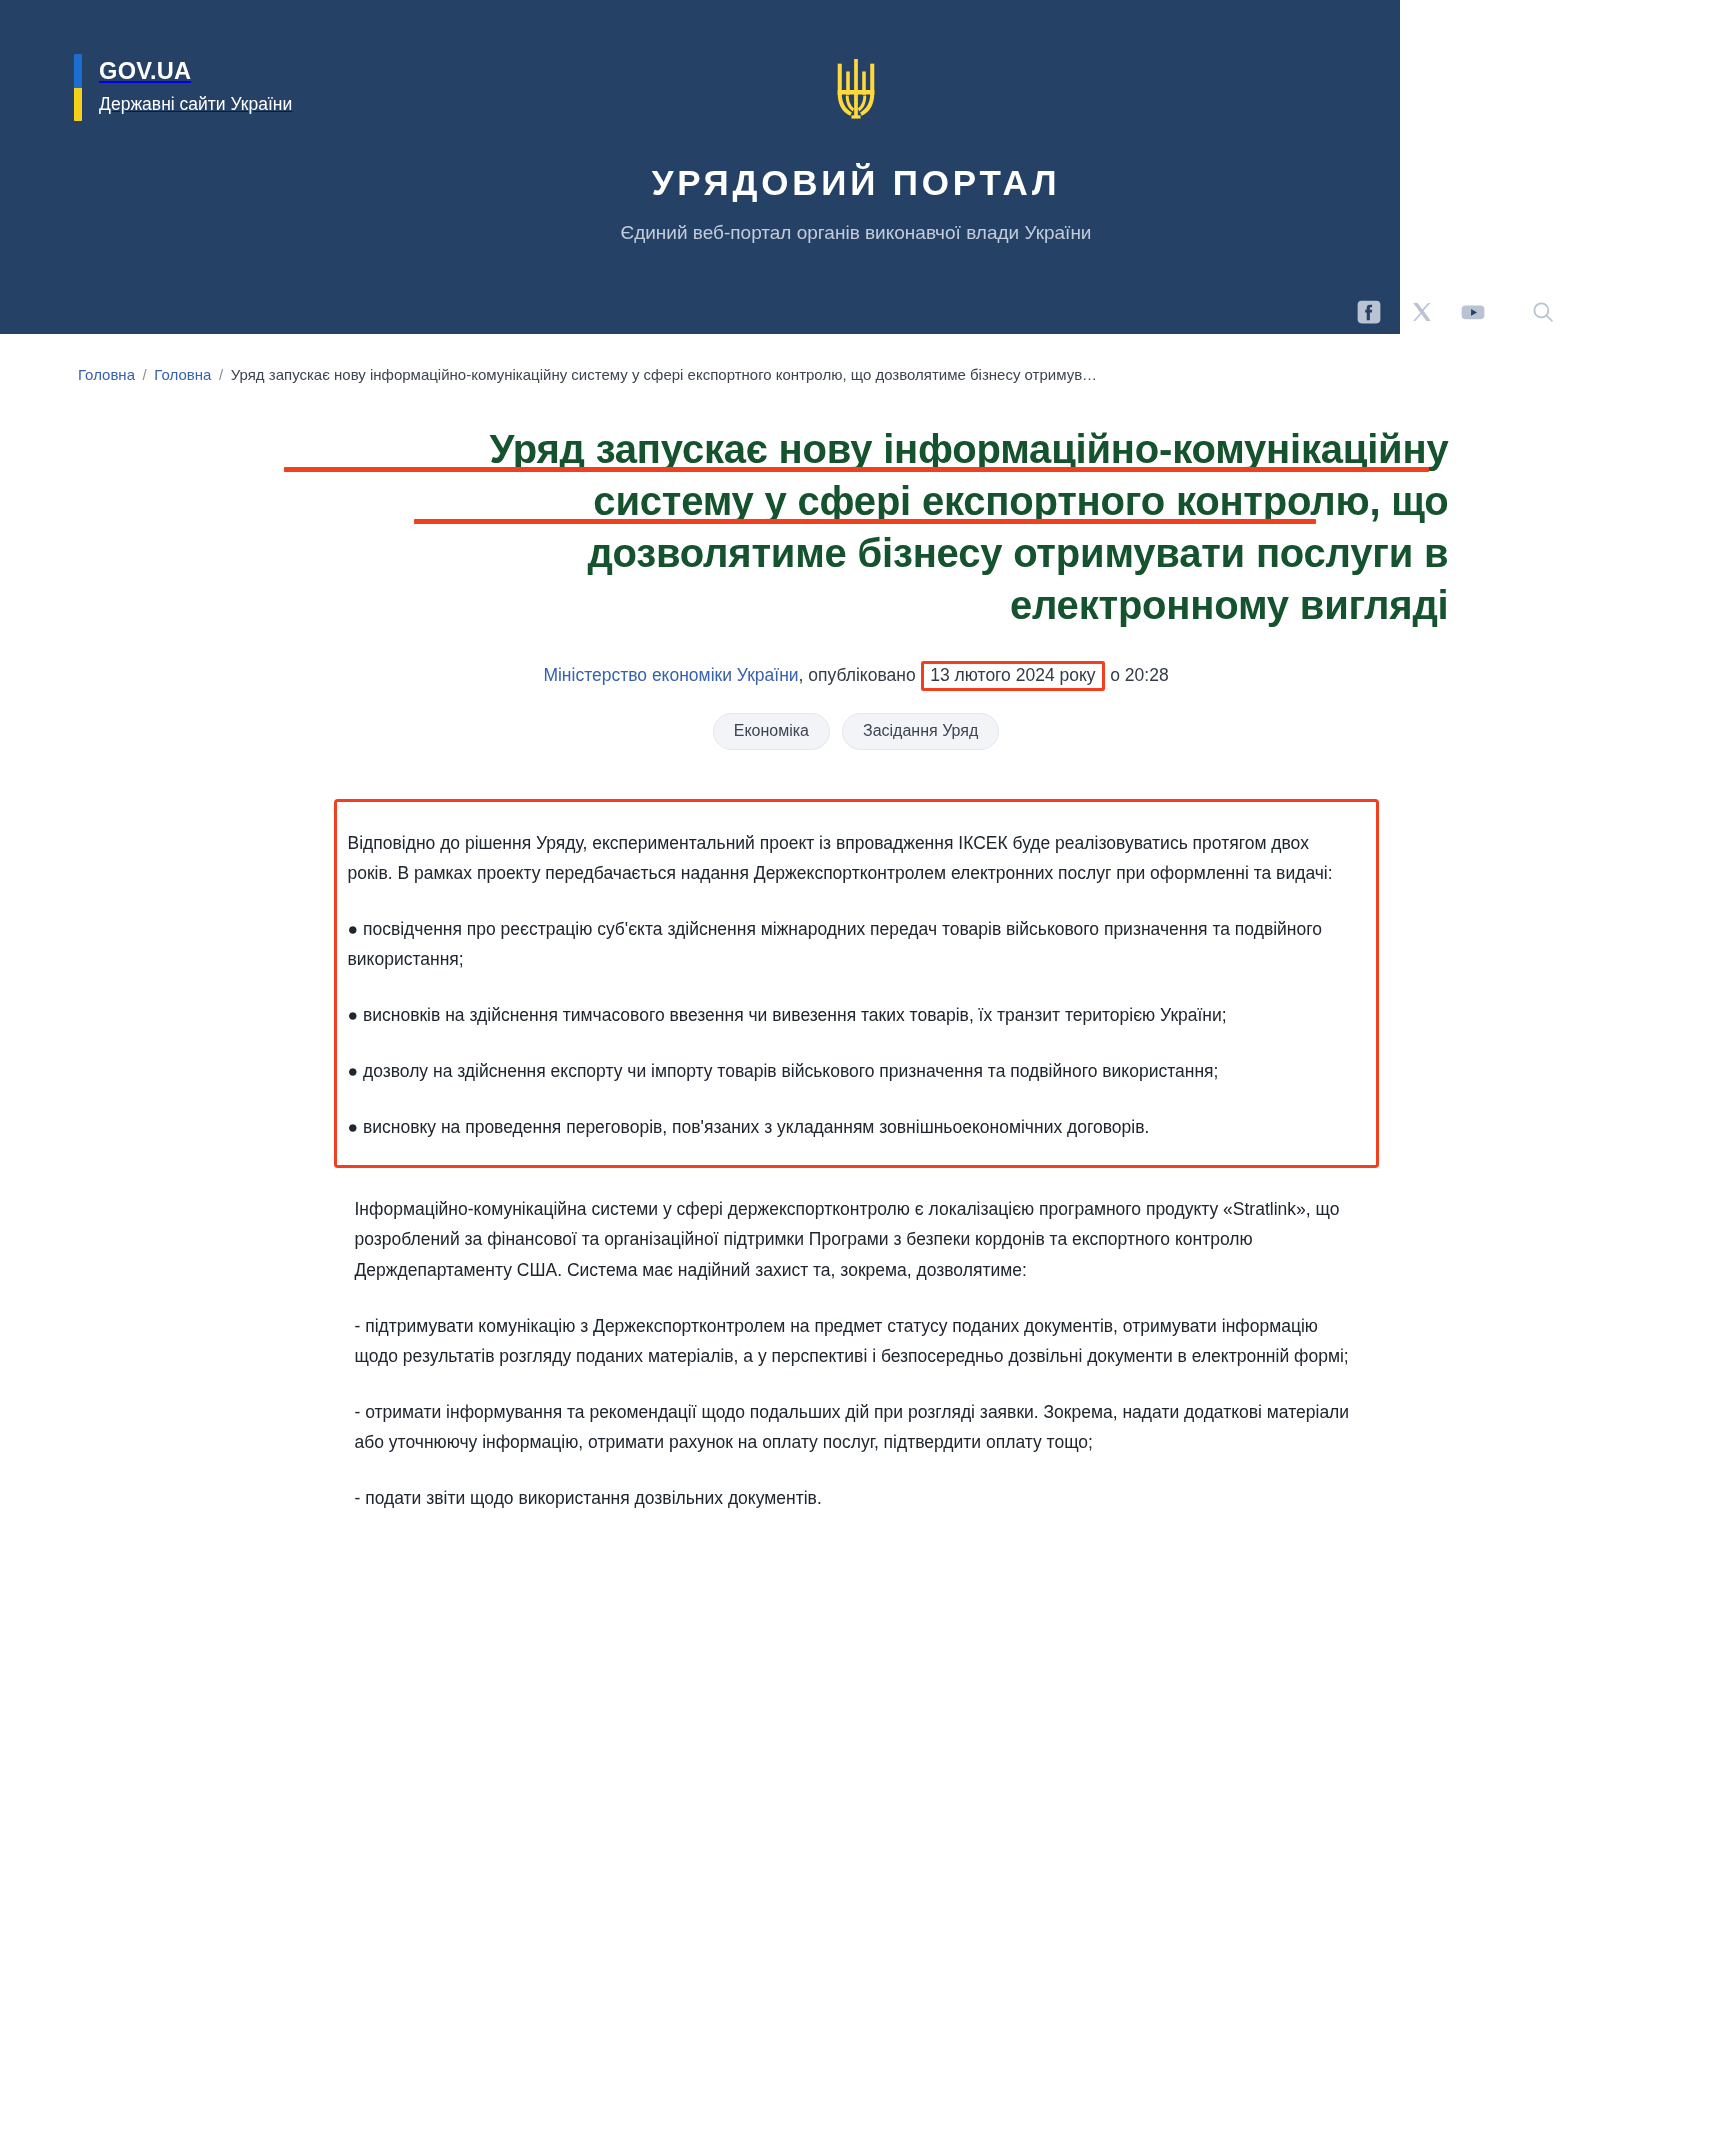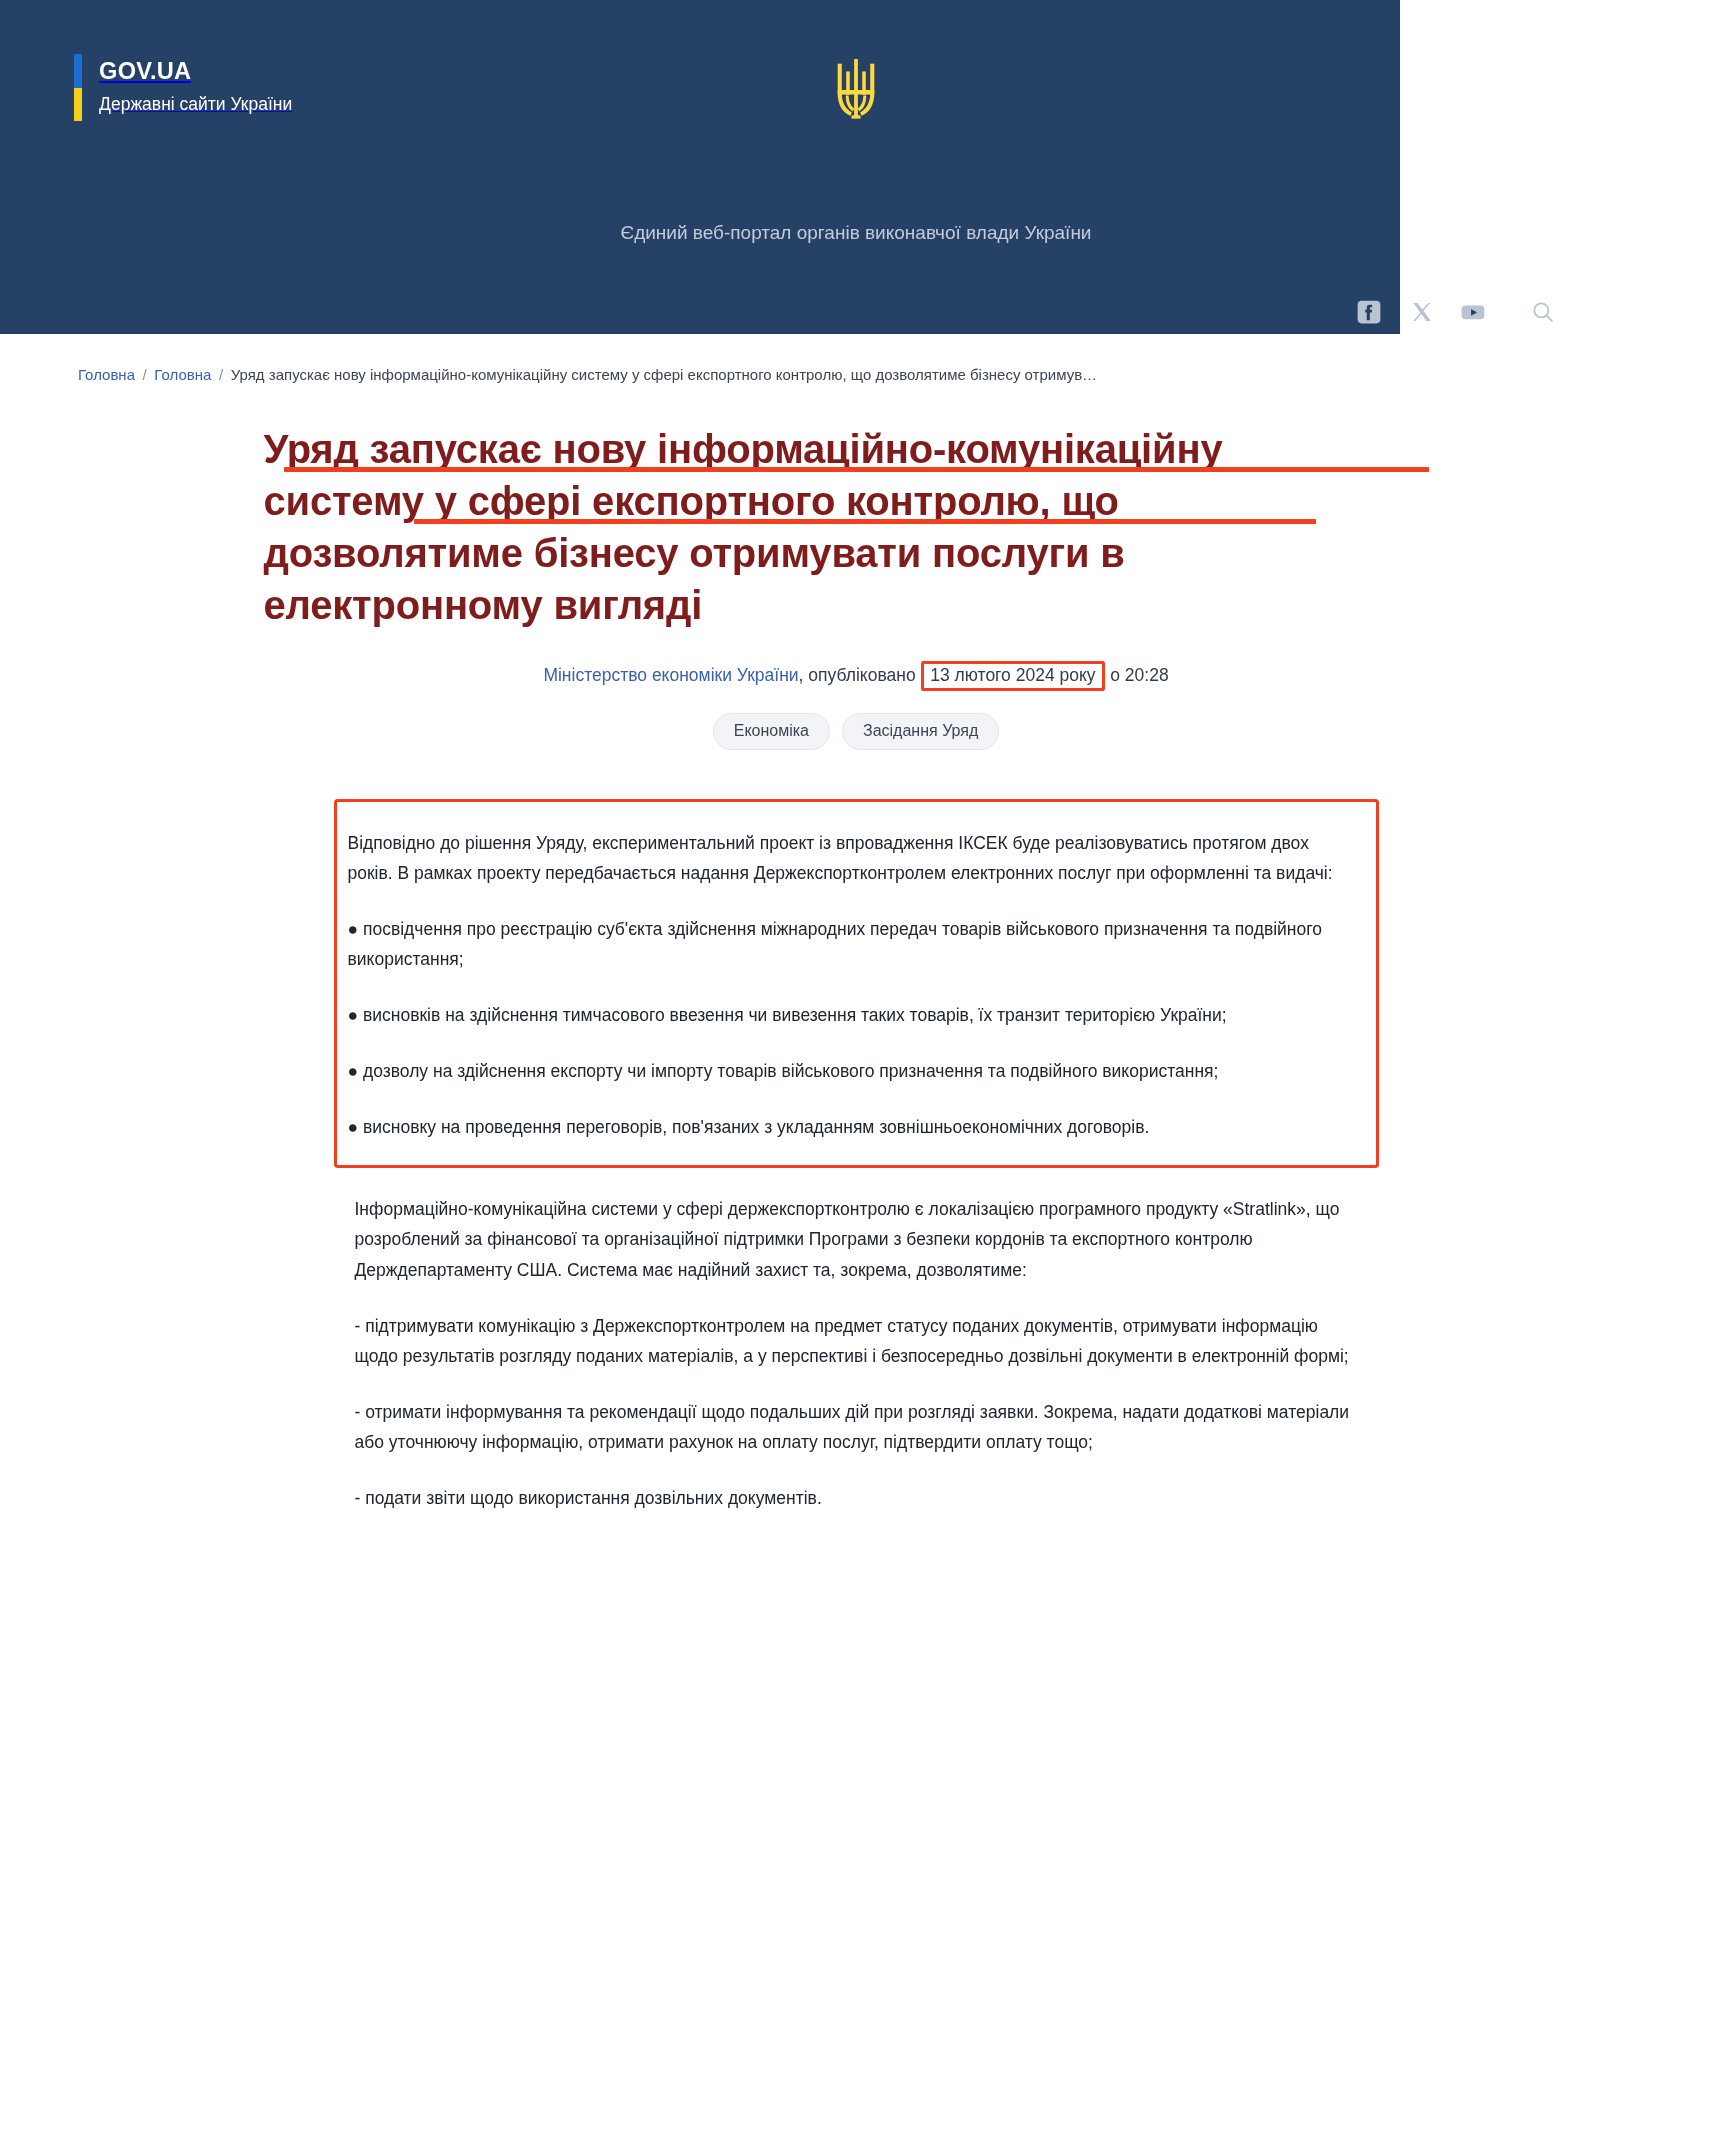--- a/index.html
+++ b/index.html
@@ -171,22 +171,22 @@
   
   .article {
     width: 1185px;
     margin: 0 auto;
     padding-top: 40px;
   }
   .headline {
     font-size: 40px;
     line-height: 1.30;
     font-weight: 700;
-    color: #7f1d1d;
-    text-align: left;
+    color: #14532d;
+    text-align: right;
     letter-spacing: -0.2px;
     position: relative;
   }
   .hl-line { display: block; position: relative; }
   .hl-underline::after {
     content: "";
     position: absolute;
     height: 4.6px;
     background: #f04020;
     border-radius: 0.8px;
@@ -302,20 +302,21 @@
         <rect x="19.4" y="16" width="4.6" height="30"></rect>
         <rect x="40.0" y="16" width="4.6" height="30"></rect>
         <path d="M13.7 44.5c0 12 5.2 20.0 13.0 24.2l-2.0 4.4C14.0 68.2 8.5 58.5 8.5 44.5z"></path>
         <path d="M50.3 44.5c0 12-5.2 20.0-13.0 24.2l2.0 4.4C50.0 68.2 55.5 58.5 55.5 44.5z"></path>
         <path d="M22.6 47c0 8.5 3.2 13.8 7.0 16.6l-1.6 3.9c-5.4-3.4-9.2-9.7-9.2-20.5z"></path>
         <path d="M41.4 47c0 8.5-3.2 13.8-7.0 16.6l1.6 3.9c5.4-3.4 9.2-9.7 9.2-20.5z"></path>
         <path d="M26.2 72.4h11.6v4.2H26.2z"></path>
       </g>
     </svg>
 
+    <div class="portal-title">УРЯДОВИЙ ПОРТАЛ</div>
     <div class="portal-sub">Єдиний веб-портал органів виконавчої влади України</div>
 
     <nav class="nav-row">
       <div class="nav-right">
         <a href="#">
           <svg class="social-ico" viewBox="0 0 32 32" aria-hidden="true">
             <rect x="2" y="2" width="28" height="28" rx="5" fill="#b9c3d2"></rect>
             <path d="M19.6 16.6h-2.5V26h-3.9v-9.4h-1.9v-3.3h1.9v-2.2c0-2.6 1.1-4.1 4.1-4.1h2.5v3.3h-1.6c-1.2 0-1.1.4-1.1 1.2v1.8h2.8z" fill="#264166"></path>
           </svg>
         </a>

